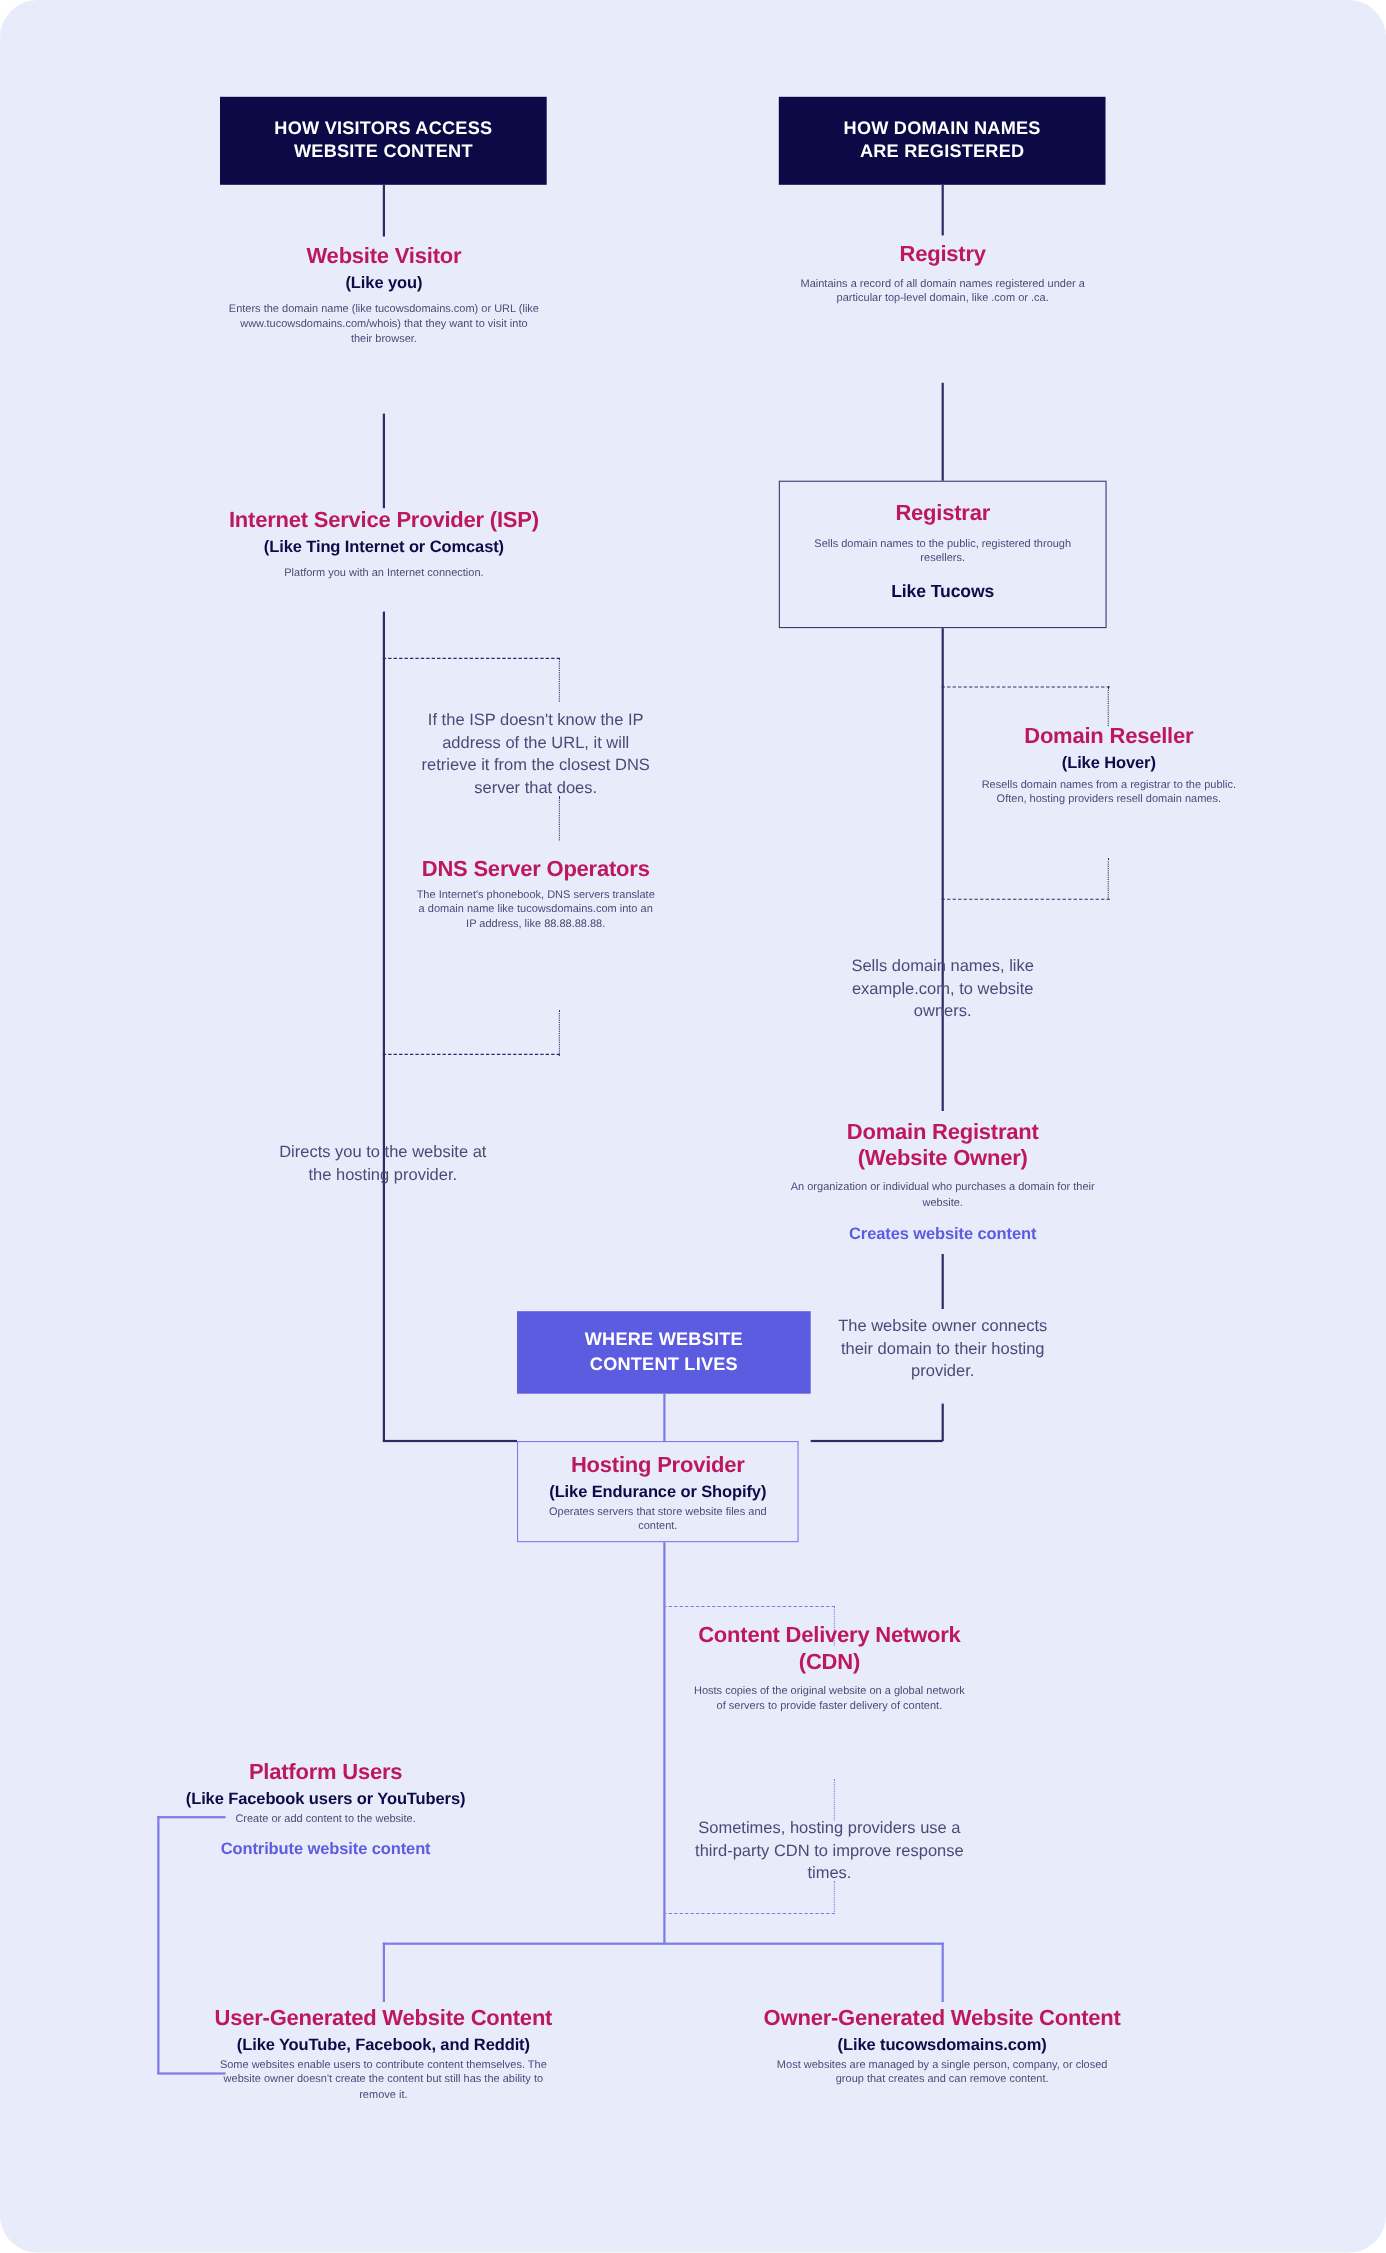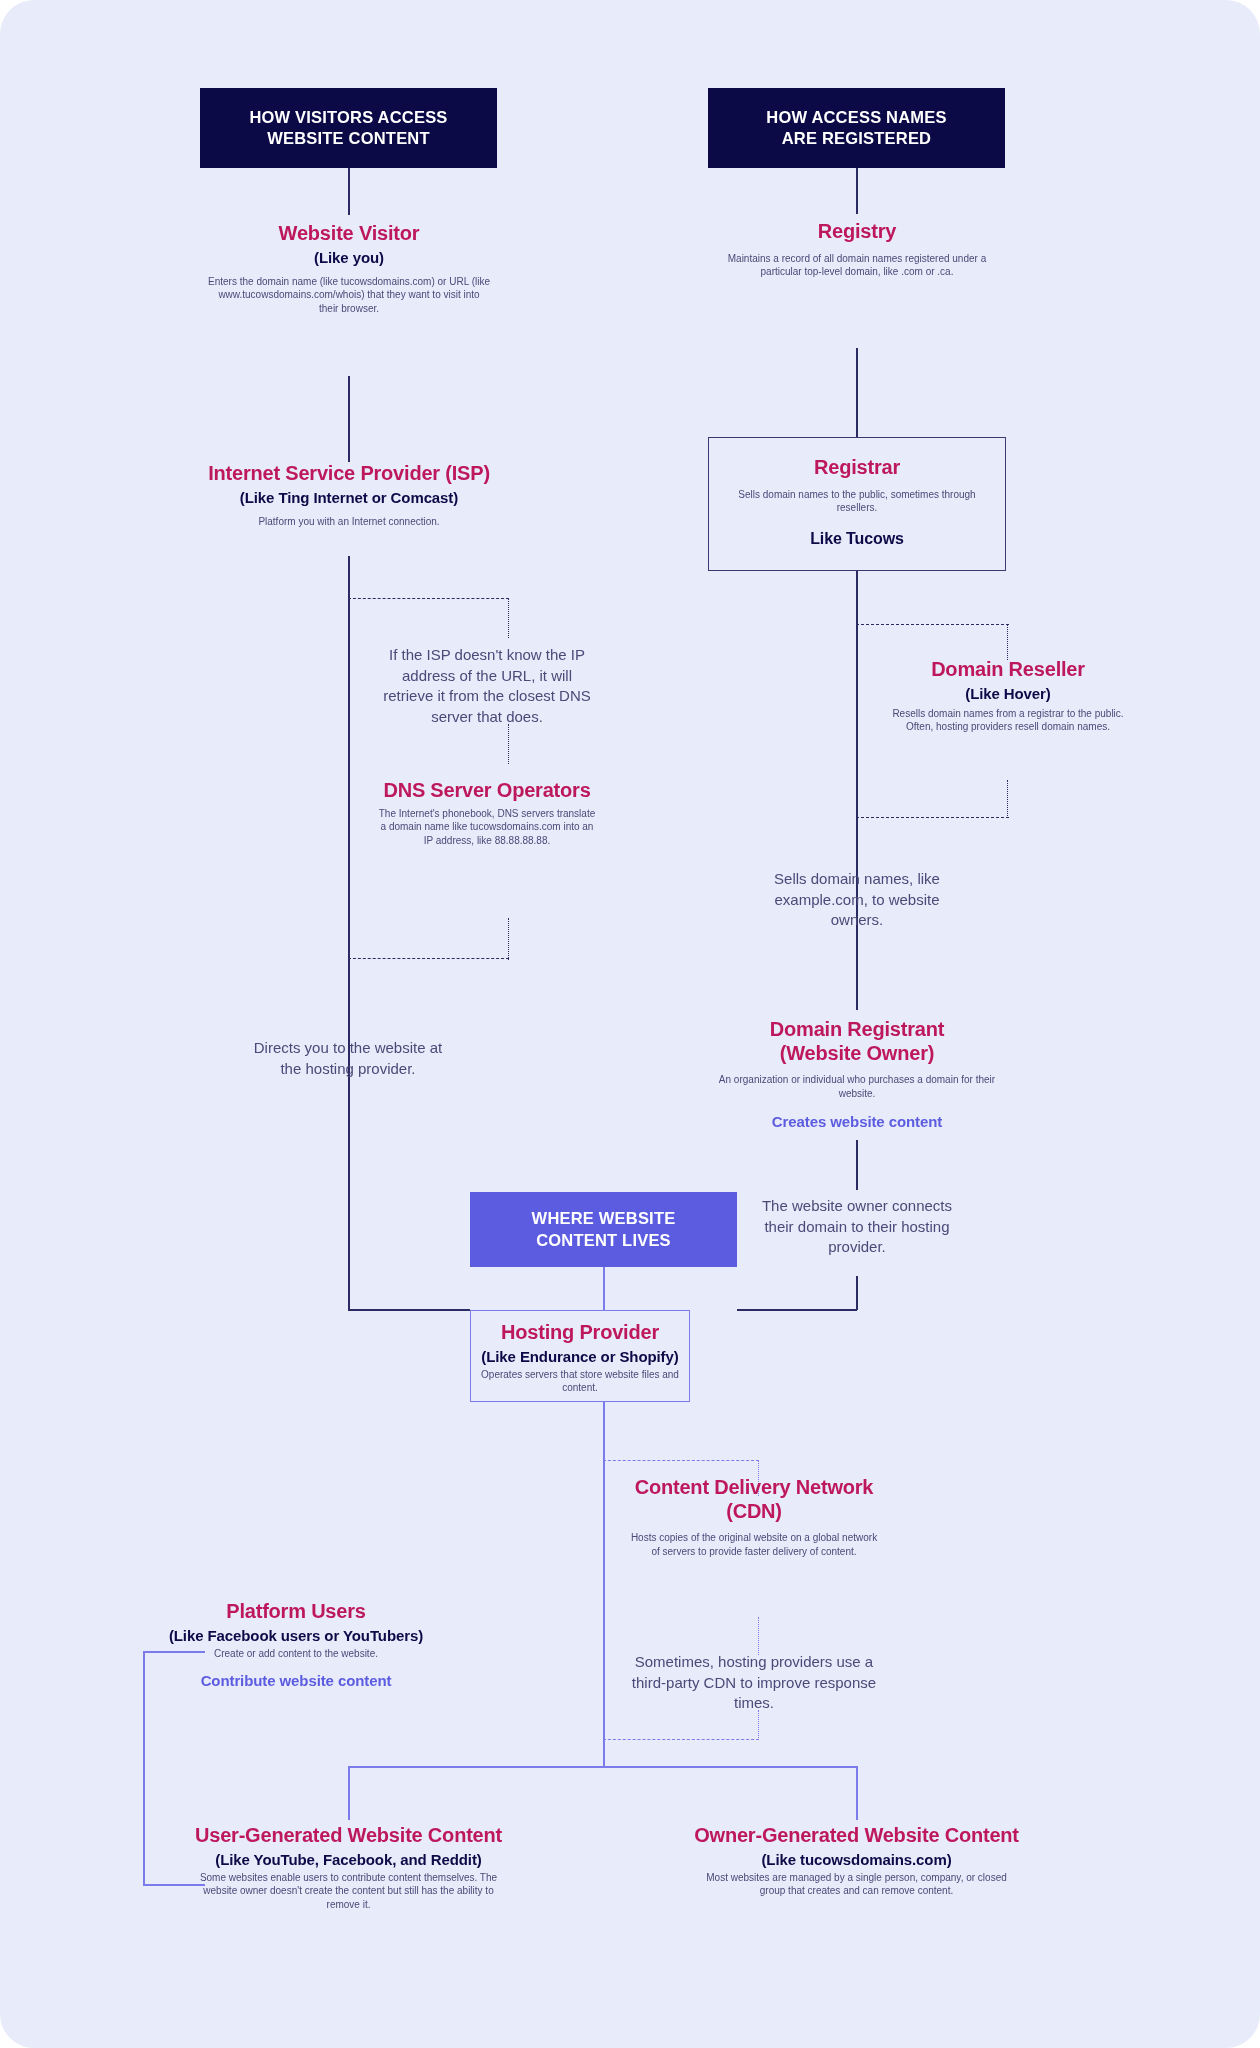--- a/index.html
+++ b/index.html
@@ -68,21 +68,21 @@
 <body>
 
 <div id="page">
 
   <div class="banner dark" style="left:200px;top:88px;width:297px;height:80px;">
     <span style="white-space:pre-line;">HOW VISITORS ACCESS
 WEBSITE CONTENT</span>
   </div>
 
   <div class="banner dark" style="left:708px;top:88px;width:297px;height:80px;">
-    <span style="white-space:pre-line;">HOW ACCESS NAMES
+    <span style="white-space:pre-line;">HOW DOMAIN NAMES
 ARE REGISTERED</span>
   </div>
 
   <div class="banner purple" style="left:470px;top:1192px;width:267px;height:75px;">
     <span style="white-space:pre-line;">WHERE WEBSITE
 CONTENT LIVES</span>
   </div>
 
   <div class="ln v" style="left:348px;top:168px;height:47px;"></div>
 
@@ -123,21 +123,21 @@
 
   <div class="node" style="left:716px;top:220px;width:282px;">
     <div class="n-title">Registry</div>
     <div class="n-body">Maintains a record of all domain names registered under a particular top-level domain, like .com or .ca.</div>
   </div>
 
   <div class="ln v" style="left:856px;top:348px;height:89px;"></div>
 
   <div class="boxed" style="left:708px;top:437px;width:298px;height:134px;">
     <div class="n-title" style="margin-top:18px;">Registrar</div>
-    <div class="n-body" style="margin-top:8px;padding:0 16px;">Sells domain names to the public, sometimes through resellers.</div>
+    <div class="n-body" style="margin-top:8px;padding:0 16px;">Sells domain names to the public, registered through resellers.</div>
     <div class="n-sub" style="margin-top:14px;font-size:16px;">Like Tucows</div>
   </div>
 
   <div class="ln v" style="left:856px;top:571px;height:439px;"></div>
 
   <div class="dsh h" style="left:856px;top:624px;width:153px;"></div>
   <div class="dsh v dot" style="left:1007px;top:624px;height:36px;"></div>
   <div class="dsh v dot" style="left:1007px;top:780px;height:38px;"></div>
   <div class="dsh h" style="left:856px;top:817px;width:153px;"></div>
 
@@ -158,21 +158,21 @@
 
   <div class="ln v" style="left:856px;top:1140px;height:50px;"></div>
 
   <div class="note" style="left:756px;top:1196px;width:202px;">The website owner connects their domain to their hosting provider.</div>
 
   <div class="ln v" style="left:856px;top:1276px;height:34px;"></div>
   <div class="ln h" style="left:737px;top:1309px;width:120px;"></div>
 
   <div class="ln pu v" style="left:603px;top:1267px;height:44px;"></div>
 
-  <div class="boxed purple-border" style="left:470px;top:1310px;width:220px;height:92px;">
+  <div class="boxed purple-border" style="left:470px;top:1310px;width:256px;height:92px;">
     <div class="n-title" style="margin-top:10px;">Hosting Provider</div>
     <div class="n-sub">(Like Endurance or Shopify)</div>
     <div class="n-body" style="margin-top:2px;padding:0 10px;">Operates servers that store website files and content.</div>
   </div>
 
   <div class="ln pu v" style="left:603px;top:1402px;height:365px;"></div>
 
   <div class="dsh pu h" style="left:603px;top:1460px;width:156px;"></div>
   <div class="dsh pu v dot" style="left:758px;top:1460px;height:36px;"></div>
   <div class="dsh pu v dot" style="left:758px;top:1617px;height:38px;"></div>

